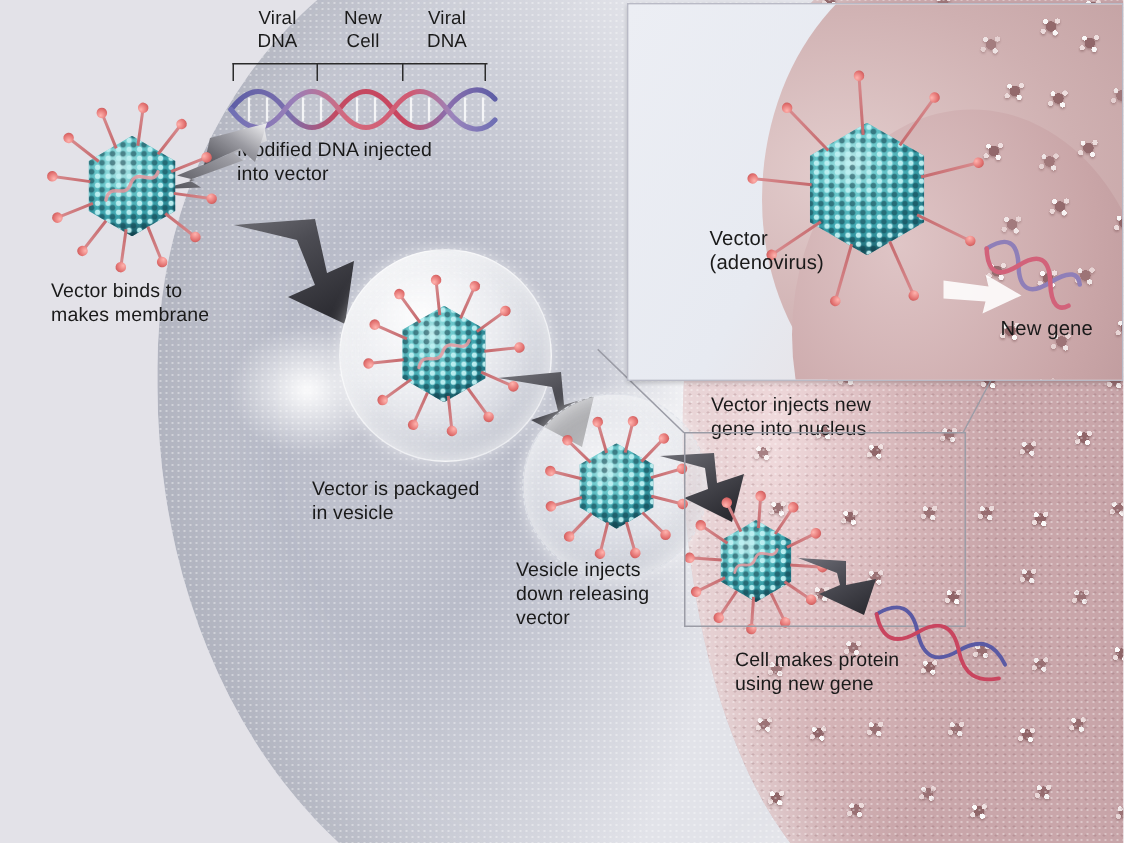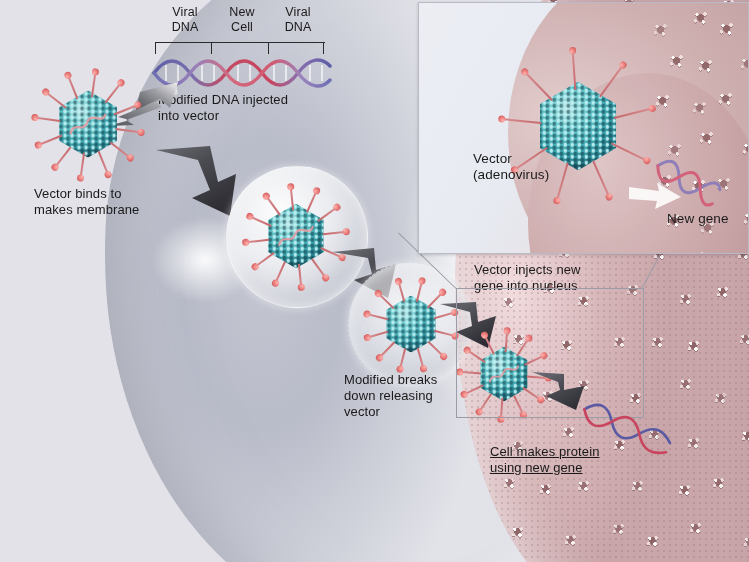--- a/index.html
+++ b/index.html
@@ -361,20 +361,22 @@
       <div class="spike" style="width: 23.92px; transform: rotate(264deg) translateX(27.0816px);">
         <i></i>
       </div>
       <div class="spike" style="width: 23.92px; transform: rotate(294deg) translateX(27.0816px);">
         <i></i>
       </div>
       <div class="spike" style="width: 23.92px; transform: rotate(324deg) translateX(27.0816px);">
         <i></i>
       </div>
     </div>
+  <div class="lbl" style="left:208px;top:318px;width:170px;">Vector is packaged
+in vesicle</div>
 
   <div class="arrow" style="left:330px;top:246px;width:88px;height:66px;">
     <svg width="88" height="66" viewBox="0 0 88 66">
       <defs>
         <linearGradient id="ar3" x1="0" y1="0" x2="0.7" y2="1">
           <stop offset="0%" stop-color="#75757c"></stop>
             <stop offset="45%" stop-color="#4f4f56"></stop>
           <stop offset="100%" stop-color="#2c2c32"></stop>
         </linearGradient>
       </defs>
@@ -415,21 +417,21 @@
       <div class="spike" style="width: 22.08px; transform: rotate(284deg) translateX(23.9568px);">
         <i></i>
       </div>
       <div class="spike" style="width: 22.08px; transform: rotate(314deg) translateX(23.9568px);">
         <i></i>
       </div>
       <div class="spike" style="width: 22.08px; transform: rotate(344deg) translateX(23.9568px);">
         <i></i>
       </div>
     </div>
-  <div class="lbl" style="left:344px;top:372px;width:130px;">Modified breaks
+  <div class="lbl" style="left:344px;top:372px;width:130px;">Vesicle injects
 down releasing
 vector</div>
 
   <div class="arrow" style="left:438px;top:300px;width:80px;height:62px;">
     <svg width="80" height="62" viewBox="0 0 80 62">
       <defs>
         <linearGradient id="ar4" x1="0" y1="0" x2="0.7" y2="1">
           <stop offset="0%" stop-color="#6f6f77"></stop>
             <stop offset="50%" stop-color="#4a4a51"></stop>
           <stop offset="100%" stop-color="#2b2b31"></stop>
@@ -501,21 +503,21 @@
   <div class="detailbox" style="left:456px;top:288px;width:186px;height:128px;"></div>
   <div class="leader" style="left:456px;top:288px;width:80px;transform:rotate(-136deg);"></div>
   <div class="leader" style="left:642px;top:288px;width:148px;transform:rotate(-62deg);"></div>
 
   <div class="dna" style="left:578px;top:404px;width:96px;height:50px;transform:rotate(24deg);">
     <svg width="96" height="50" viewBox="0 0 96 50">
       <path d="M2,24 C12,10 22,10 32,24 C42,38 52,38 62,24 C72,10 82,10 94,20" fill="none" stroke="#5a5aa4" stroke-width="2.6" stroke-linecap="round"></path>
       <path d="M2,24 C12,38 22,38 32,24 C42,10 52,10 62,24 C72,38 82,38 94,30" fill="none" stroke="#c9455f" stroke-width="2.6" stroke-linecap="round"></path>
     </svg>
   </div>
-  <div class="lbl" style="left:490px;top:444px;width:170px;text-decoration:underline;">Cell makes protein
+  <div class="lbl" style="left:490px;top:432px;width:170px;">Cell makes protein
 using new gene</div>
 
 
   <div class="inset">
     <div class="inset-bg"></div>
     <div class="inset-cellwall"></div>
     <div class="inset-cellwall2"></div>
     <div class="pores" id="inset-pores">
         <div class="pore" style="left: 232px; top: 18px; opacity: 0.65;"></div>
         <div class="pore" style="left: 271.95px; top: 6.17425px; opacity: 0.902441;"></div>

